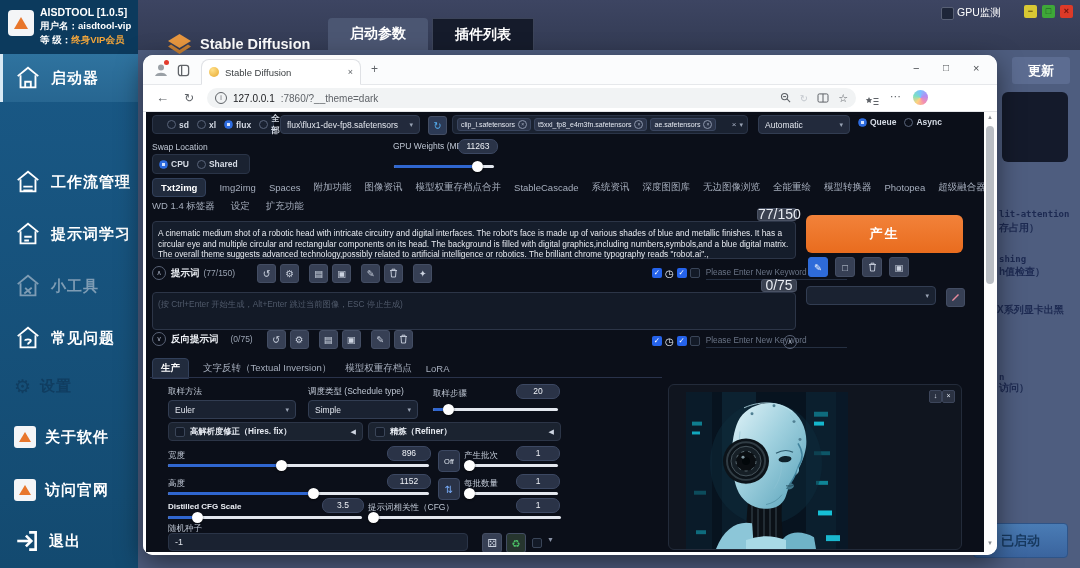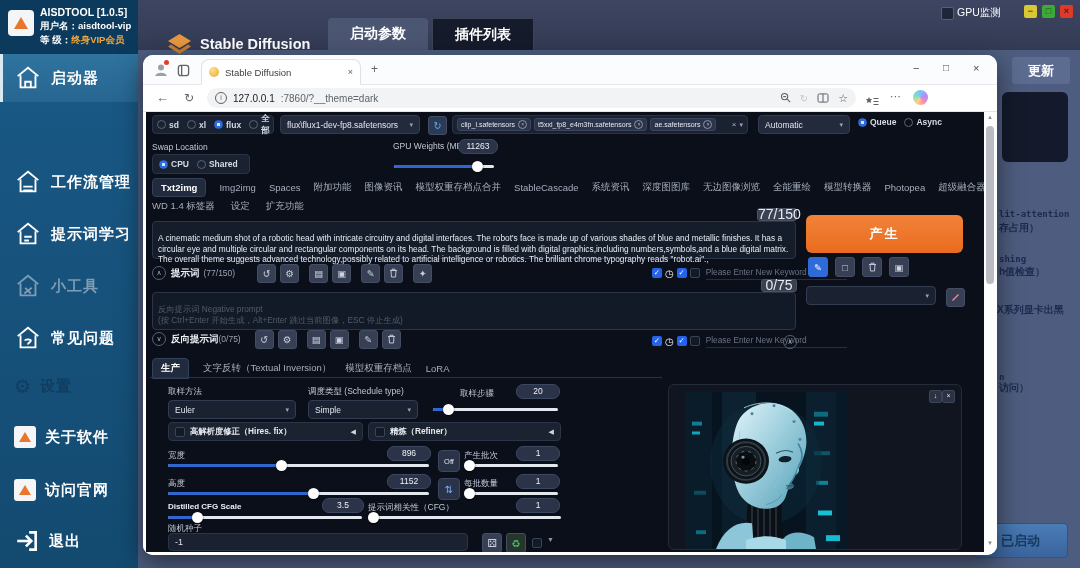--- a/index.html
+++ b/index.html
@@ -69,21 +69,21 @@
   .rlbl{font-size:8.5px;color:#d4dae4;font-weight:bold;margin:0 8px 0 3px;}
   .tok{background:#2b3449;border:1px solid #3a4660;border-radius:3px;color:#e4e8f0;font-size:7px;padding:1px 3px;display:flex;align-items:center;gap:3px;white-space:nowrap;}
   .tok .x{width:7px;height:7px;border:1px solid #8b95ab;border-radius:50%;font-size:5px;line-height:6px;text-align:center;color:#aab3c6;cursor:pointer;}
   .slider{position:absolute;height:3px;background:#e3e7ee;border-radius:2px;cursor:pointer;}
   .fillb{position:absolute;left:0;top:0;height:3px;background:#2f66d0;border-radius:2px;}
   .thumb{position:absolute;top:-4.5px;width:11px;height:11px;background:#fff;border-radius:50%;box-shadow:0 1px 2px rgba(0,0,0,.6);cursor:grab;}
   .wtabs{position:absolute;display:flex;align-items:center;gap:13px;}
   .wtab{font-size:9.5px;color:#a6aebd;white-space:nowrap;cursor:pointer;}
   .wtab.on{background:#212b3d;border:1px solid #32405a;border-radius:4px;padding:3px 8px;color:#fff;font-weight:bold;}
   .badge{position:absolute;background:#3a4150;border:1px solid #4a5264;border-radius:3px;color:#e9ecf2;font-size:14px;line-height:11px;text-align:center;}
-  .ta{position:absolute;background:#151d2b;border:1px solid #2c3547;border-radius:4px;box-sizing:border-box;padding:11px 5px;cursor:text;}
+  .ta{position:absolute;background:#151d2b;border:1px solid #2c3547;border-radius:4px;box-sizing:border-box;padding:6px 5px;cursor:text;}
   .ta-text{font-size:8.3px;line-height:10.6px;color:#e8ebf1;}
   .ph{font-size:8.3px;line-height:11px;color:#505a6b;}
   .gen{position:absolute;left:660px;top:103px;width:157px;height:38px;background:linear-gradient(#f2823a,#e96c1e);border-radius:6px;display:flex;align-items:center;justify-content:center;color:#fff;font-size:13px;font-weight:bold;letter-spacing:2px;cursor:pointer;}
   .prow{position:absolute;display:flex;align-items:center;height:18px;}
   .ccirc{width:12px;height:12px;border:1px solid #5a6377;border-radius:50%;color:#aab3c4;font-size:7px;line-height:11px;text-align:center;flex:0 0 auto;cursor:pointer;}
   .ib{width:17px;height:17px;background:#363f54;border:1px solid #434d63;border-radius:3px;color:#ccd3e0;font-size:9.5px;display:flex;align-items:center;justify-content:center;flex:0 0 auto;cursor:pointer;}
   .chk{width:10px;height:10px;border-radius:2px;box-sizing:border-box;flex:0 0 auto;cursor:pointer;}
   .chk.on{background:#2563eb;color:#fff;font-size:7.5px;line-height:10px;text-align:center;font-weight:bold;}
   .chk.off{background:#131a27;border:1px solid #3a4558;}
   .kw{font-size:8.3px;color:#6a7486;margin-left:6px;border-bottom:1px solid #252f41;padding-right:40px;padding-bottom:2px;white-space:nowrap;}
@@ -280,21 +280,21 @@
             <path d="M8.5 2.5 h5 M8.5 5.5 h5 M8.5 8.5 h5"></path>
           </svg>
       </span>
       <span class="a gl" style="left:747px;top:5px;font-size:11px;">⋯</span>
       <span class="a" style="left:770px;top:5px;width:15px;height:15px;border-radius:50%;background:conic-gradient(#7cc0ff,#b48cf2,#f48fb1,#ffd27c,#7ce0c3,#7cc0ff);"></span>
     </div>
 
     <div class="b-body">
       <div class="b-page">
 
-        <div class="panelbox" style="left:6px;top:3px;width:122px;height:19px;padding:0 4px;">
+        <div class="panelbox" style="left:6px;top:3px;width:122px;height:19px;padding:0 14px;">
           <span class="radio"></span>
             <span class="rlbl">sd</span>
           <span class="radio"></span>
             <span class="rlbl">xl</span>
           <span class="radio on"></span>
             <span class="rlbl">flux</span>
           <span class="radio"></span>
             <span class="rlbl" style="margin-right:0;">全部</span>
         </div>
         <div class="sel" style="left:134px;top:3px;width:140px;">
@@ -390,28 +390,27 @@
         <div class="prow" style="left:506px;top:152px;">
           <span class="chk on">✓</span>
           <span style="color:#e4e9f1;font-size:10px;margin-left:3px;">◷</span>
           <span class="chk on" style="margin-left:3px;">✓</span>
           <span class="chk off" style="margin-left:3px;"></span>
           <span class="kw">Please Enter New Keyword</span>
         </div>
 
         <span class="badge" style="left:615px;top:167px;width:34px;height:11px;">0/75</span>
         <div class="ta" style="left:6px;top:180px;width:644px;height:38px;background:#131a27;">
-          <div class="ph">反向提示词 Negative prompt</div>
           <div class="ph">(按 Ctrl+Enter 开始生成，Alt+Enter 跳过当前图像，ESC 停止生成)</div>
         </div>
 
         <div class="prow" style="left:6px;top:218px;">
           <span class="ccirc">∨</span>
           <span style="font-size:9.5px;font-weight:bold;color:#eef1f6;margin-left:5px;">反向提示词</span>
-          <span style="font-size:8.5px;color:#9aa3b2;margin-left:0;">(0/75)</span>
+          <span style="font-size:8.5px;color:#9aa3b2;margin-left:12px;">(0/75)</span>
           <span class="ib" style="margin-left:14px;">↺</span>
           <span class="ib" style="margin-left:4px;">⚙</span>
           <span class="ib" style="margin-left:10px;">▤</span>
           <span class="ib" style="margin-left:4px;">▣</span>
           <span class="ib" style="margin-left:10px;">✎</span>
           <span class="ib" style="margin-left:4px;">
               <svg width="9" height="10" viewBox="0 0 9 10">
                 <path d="M1 2.5 h7 M3 2.5 V1.2 h3 v1.3 M2 2.5 l.5 6.5 h4 l.5-6.5" fill="none" stroke="#ccd3e0" stroke-width="0.9"></path>
               </svg>
             </span>
@@ -448,21 +447,21 @@
         <div class="wtabs" style="left:6px;top:246px;gap:14px;">
           <span class="wtab on" style="border-radius:4px 4px 0 0;">生产</span>
           <span class="wtab">文字反转（Textual Inversion）</span>
           <span class="wtab">模型权重存档点</span>
           <span class="wtab">LoRA</span>
         </div>
         <div class="gtline" style="left:4px;top:252px;width:512px;height:13px;"></div>
 
         <span class="lb" style="left:22px;top:274px;">取样方法</span>
         <span class="lb" style="left:162px;top:274px;">调度类型 (Schedule type)</span>
-        <span class="lb" style="left:287px;top:276px;margin-left:27px;">取样步骤</span>
+        <span class="lb" style="left:287px;top:276px;">取样步骤</span>
         <span class="pv" style="left:370px;top:272px;">20</span>
         <div class="sel" style="left:22px;top:288px;width:128px;background:#1a2231;">
           <span>Euler</span>
             <span class="cr">▾</span>
         </div>
         <div class="sel" style="left:162px;top:288px;width:110px;background:#1a2231;">
           <span>Simple</span>
             <span class="cr">▾</span>
         </div>
         <div class="slider" style="left:287px;top:296px;width:125px;">

